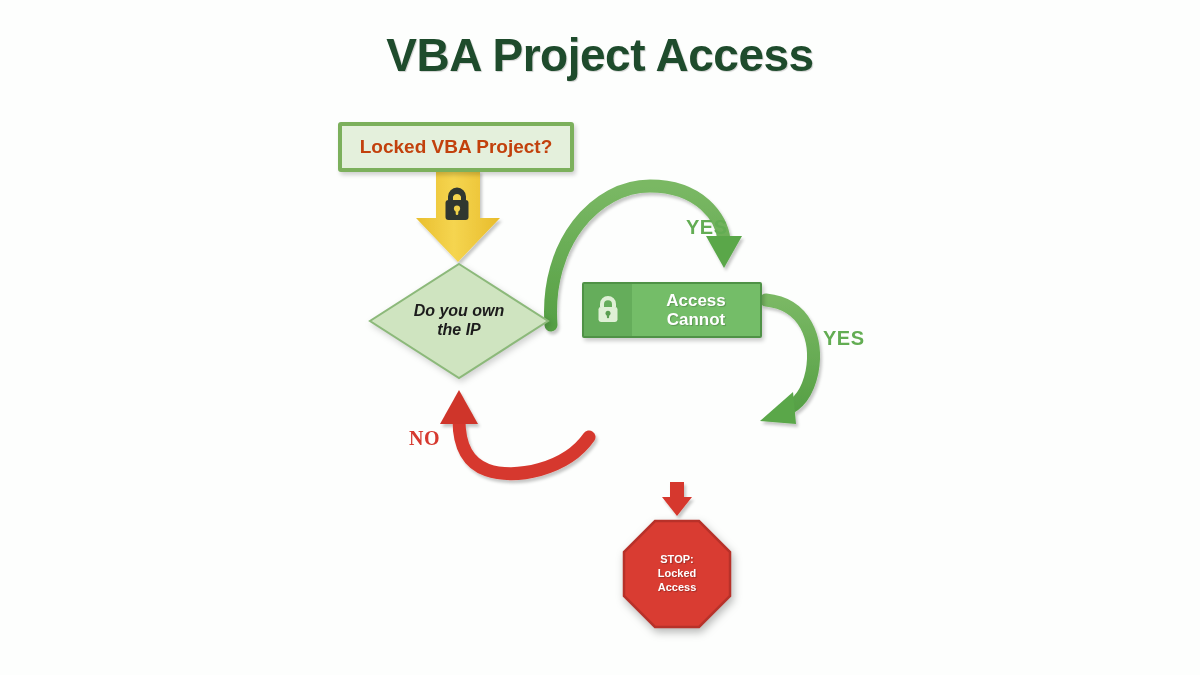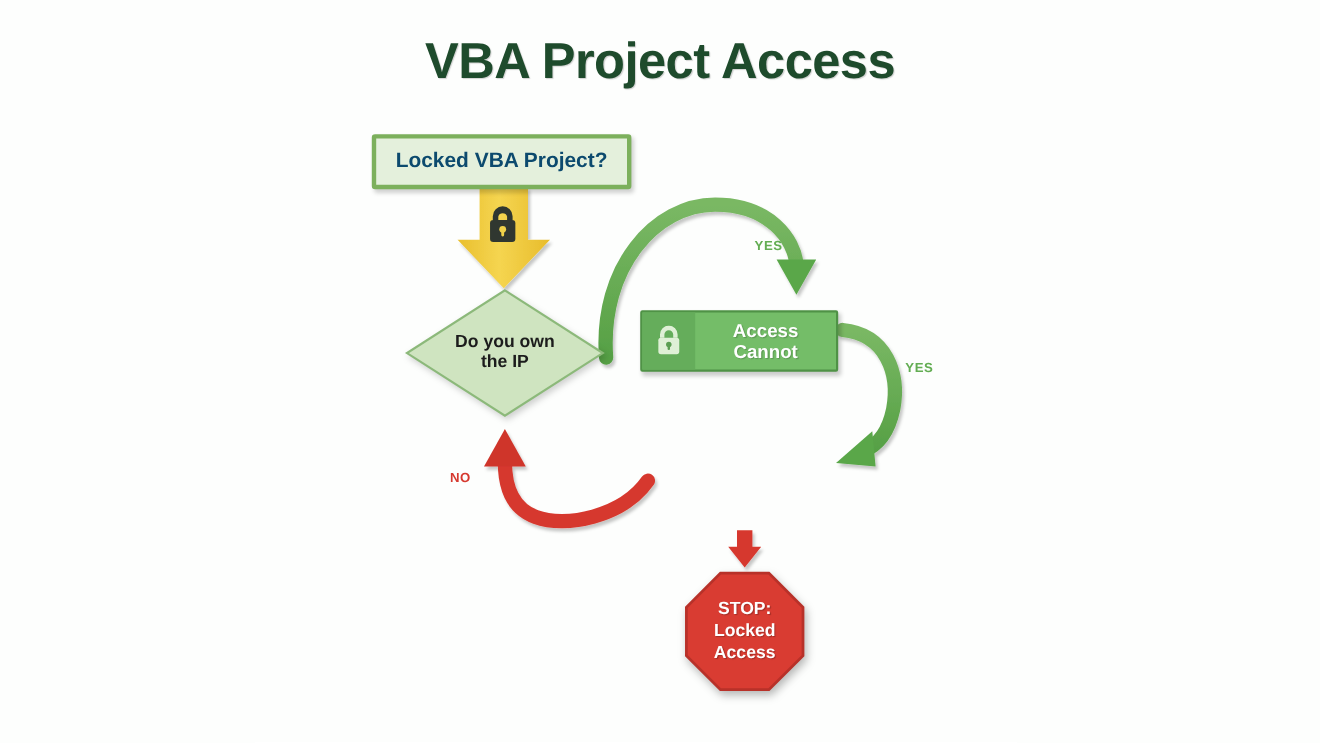--- a/index.html
+++ b/index.html
@@ -45,26 +45,26 @@
   #node-start {
     left: 338px; top: 122px;
     width: 236px; height: 50px;
     background: #e4f0dc;
     border: 4px solid #7cb05c;
     border-radius: 3px;
     display: flex; align-items: center; justify-content: center;
     box-shadow: 2px 3px 4px rgba(0,0,0,0.18);
   }
   #node-start .label {
-    font-size: 19px; font-weight: bold; color: #0c4a6e;
+    font-size: 19px; font-weight: bold; color: #c2410c;
     text-align: center; line-height: 1.1;
   }
 
   
-  .diamond-wrap { position: absolute; }
+  .diamond-wrap { position: absolute; font-style: italic; }
   .diamond-wrap svg { position: absolute; left: 0; top: 0; overflow: visible; }
   .diamond-text {
     position: absolute; left: 0; top: 0;
     width: 100%; height: 100%;
     display: flex; align-items: center; justify-content: center;
     font-size: 16px; font-weight: bold; color: #1c1c1c;
     text-align: center; line-height: 1.18;
   }
   #node-own-ip   { left: 368px; top: 262px; width: 182px; height: 118px; }
   #node-written  { left: 595px; top: 362px; width: 172px; height: 118px; }
@@ -96,33 +96,33 @@
   
   #node-stop {
     left: 622px; top: 519px;
     width: 110px; height: 110px;
   }
   #node-stop svg { position: absolute; left: 0; top: 0; overflow: visible; }
   #node-stop .stop-text {
     position: absolute; left: 0; top: 0;
     width: 100%; height: 100%;
     display: flex; align-items: center; justify-content: center;
-    font-size: 16px; font-weight: bold; color: #ffffff;
+    font-size: 11px; font-weight: bold; color: #ffffff;
     text-align: center; line-height: 1.25;
     text-shadow: 1px 1px 1px rgba(0,0,0,0.25);
   }
 
   
   .edge-label {
     position: absolute;
-    font-size: 12px; font-weight: bold;
+    font-size: 20px; font-weight: bold;
     letter-spacing: 0.5px;
   }
   .edge-label.yes { color: #63ad53; }
-  .edge-label.no  { color: #d6392f; }
+  .edge-label.no  { color: #d6392f; font-family: Liberation Serif, serif; }
   #label-yes-1 { left: 686px; top: 216px; }
   #label-yes-2 { left: 823px; top: 327px; }
   #label-no-1  { left: 409px; top: 427px; }
 </style>
 </head>
 <body>
 
 <div id="stage">
 
   <div id="title">VBA Project Access</div>

